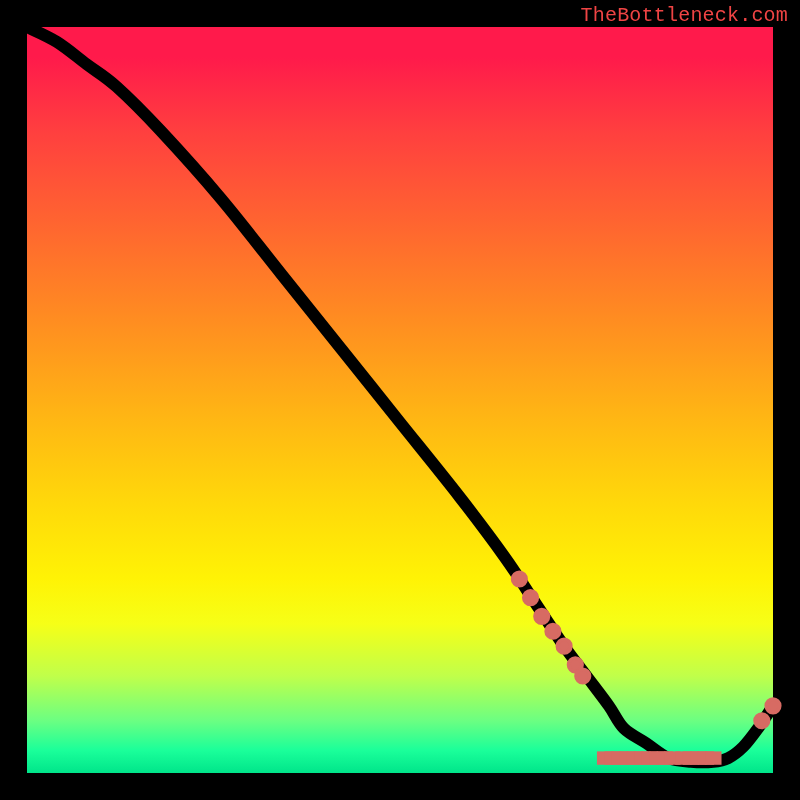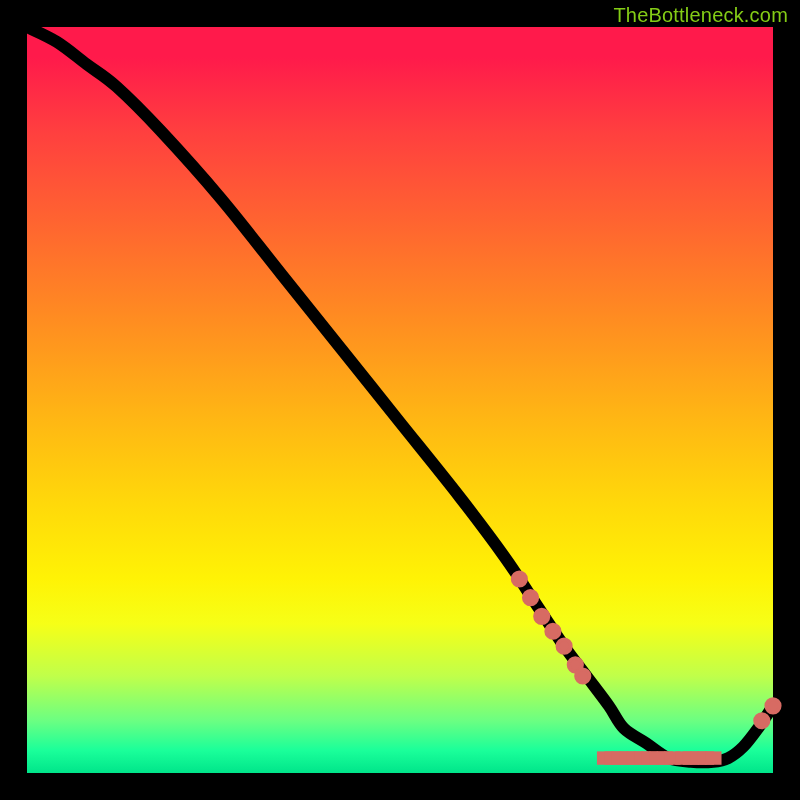--- a/index.html
+++ b/index.html
@@ -14,25 +14,26 @@
   .frame {
     position: relative;
     width: 800px;
     height: 800px;
     background: #000;
   }
   .watermark {
     position: absolute;
     top: 4px;
     right: 12px;
-    color: #84cc16;
+    color: #ef4444;
     font-size: 20px;
     font-weight: 500;
     letter-spacing: 0.2px;
     user-select: none;
+    font-family: Liberation Mono, monospace;
   }
   .plot-wrap {
     position: absolute;
     left: 27px;
     top: 27px;
     width: 746px;
     height: 746px;
   }
   .plot-bg {
     position: absolute;

